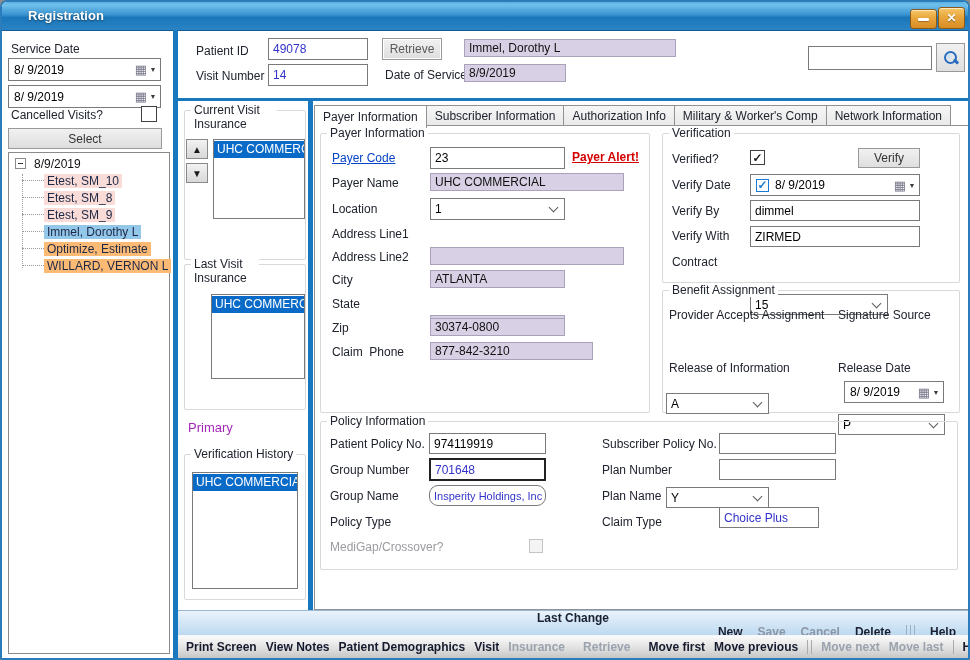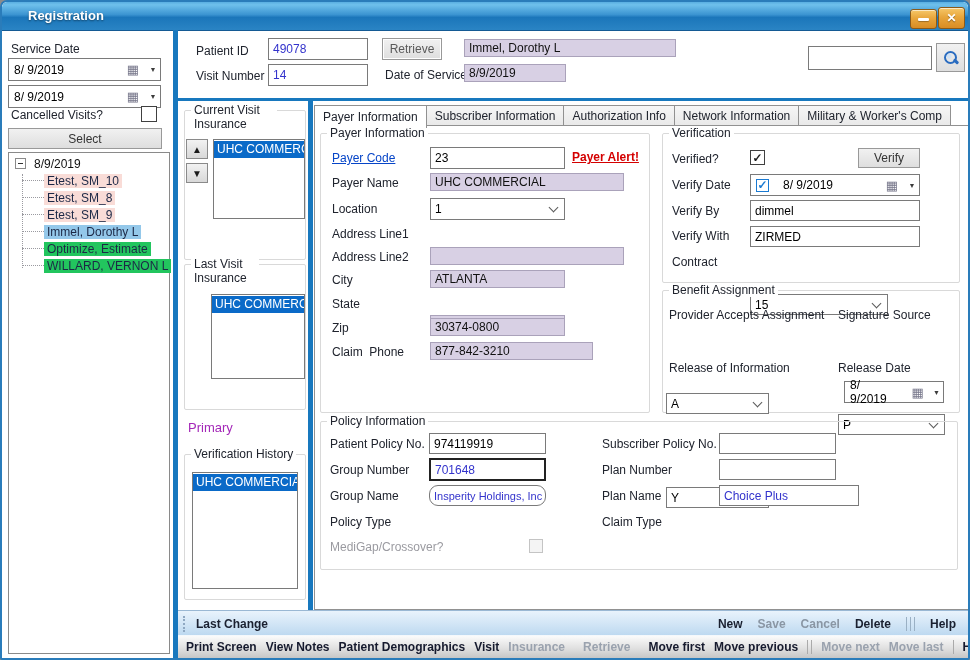--- a/index.html
+++ b/index.html
@@ -28,21 +28,21 @@
   .combo{position:relative;padding-right:18px;}
   .combo::after{content:"";position:absolute;right:7px;top:50%;margin-top:-5px;width:6px;height:6px;
       border-right:1.6px solid #5a5a5a;border-bottom:1.6px solid #5a5a5a;transform:rotate(45deg);}
   .btn{box-sizing:border-box;background:linear-gradient(#f1f1f1,#dedede);border:1px solid #999;
        font-size:12px;color:#333;display:flex;align-items:center;justify-content:center;cursor:default;}
   .cal{width:14px;display:inline-flex;justify-content:center;}
   .cal::before{content:"▦";color:#76768a;font-size:13px;line-height:13px;}
   .ddarr{width:10px;display:inline-flex;justify-content:center;}
   .ddarr::before{content:"▼";color:#3c3c3c;font-size:7px;}
   .datebox{box-sizing:border-box;background:#fff;border:1px solid #7a7a7a;display:flex;align-items:center;
-       font-size:12px;color:#000;padding:0 2px 0 5px;gap:8px;}
+       font-size:12px;color:#000;padding:0 2px 0 5px;}
   .datebox .spacer{flex:1;}
   .cb{box-sizing:border-box;background:#fff;border:1px solid #404040;display:flex;align-items:center;justify-content:center;}
   .cb.checked::after{content:"✓";font-size:12px;font-weight:bold;color:#1a1a1a;line-height:1;}
   .cb.blue{border:1px solid #1a7ad2;}
   .cb.blue.checked::after{color:#1a7ad2;}
   .cb.disabled{border:1px solid #c4c4c4;background:#f4f4f4;}
   .gb{box-sizing:border-box;border:1px solid #d9d9d9;border-radius:2px;}
   .gbt{position:absolute;top:-8px;left:6px;background:#fff;padding:0 3px;font-size:12px;color:#20242e;line-height:14px;white-space:pre;}
   .listbox{box-sizing:border-box;background:#fff;border:1px solid #7a7a7a;padding-top:1px;overflow:hidden;}
   .list-item{height:17px;line-height:17px;font-size:12px;padding:0 3px;white-space:pre;overflow:hidden;color:#111;}
@@ -54,21 +54,21 @@
   .tree-vline{position:absolute;left:13px;top:21px;height:94px;border-left:1px dotted #9a9aa0;}
   .tree-row{height:17px;display:flex;align-items:center;font-size:12px;color:#1c2846;}
   .tree-root{padding-left:6px;color:#111;}
   .expander{width:11px;height:11px;box-sizing:border-box;border:1px solid #8a8a8a;background:#fff;
      display:inline-flex;align-items:center;justify-content:center;margin-right:5px;flex:none;}
   .expander::before{content:"";width:5px;height:1px;background:#333;}
   .tree-dash{width:22px;margin-left:13px;border-top:1px dotted #9a9aa0;height:0;flex:none;}
   .tlabel{padding:0 3px;white-space:pre;}
   .hl-pink{background:#f9dcd7;}
   .hl-blue{background:#94c8ea;}
-  .hl-lav{background:#22c55e;}
+  .hl-lav{background:#fdba74;}
   
   .arrow-btn{box-sizing:border-box;background:linear-gradient(#f2f2f2,#d8d8d8);border:1px solid #8a8a8a;
      display:flex;align-items:center;justify-content:center;}
   .arrow-btn.up::before{content:"▲";font-size:10px;color:#1a1a1a;}
   .arrow-btn.dn::before{content:"▼";font-size:10px;color:#1a1a1a;}
   #search-btn{left:934px;top:41px;width:29px;height:29px;}
   .mag{position:relative;width:16px;height:16px;}
   .mag .lens{position:absolute;left:1px;top:1px;width:9px;height:9px;border:2px solid #2a6cc0;border-radius:50%;
      background:radial-gradient(circle at 35% 35%, #cfe2f6 0 2px, transparent 3px);}
   .mag .handle{position:absolute;left:10px;top:10px;width:6px;height:3px;background:#2a6cc0;border-radius:1px;transform:rotate(45deg);}
@@ -76,21 +76,21 @@
   #tabstrip{left:312px;top:103px;display:flex;align-items:flex-end;}
   .tab{box-sizing:border-box;height:21px;padding:3px 8px 0 8px;font-size:12px;color:#20242e;
      background:linear-gradient(#f6f6f6,#e9e9e9);border:1px solid #919191;border-left:none;white-space:pre;}
   .tab:first-child{border-left:1px solid #919191;}
   .tab.active{background:#fff;height:23px;margin-bottom:-2px;border-bottom:none;padding-top:4px;z-index:3;position:relative;border-left:1px solid #919191;}
   #tabpanel{left:312px;top:123px;width:654px;height:483px;border:1px solid #919191;background:#fff;}
   
   .bluebar{background:#1878be;}
   
   #actionbar{left:176px;top:608px;width:790px;height:25px;
-     background:linear-gradient(#e9f3fc,#bcd8f0);border-top:1px solid #9ab8d4;display:flex;align-items:center;}
+     background:linear-gradient(#e9f3fc,#bcd8f0);border-top:1px solid #9ab8d4;display:flex;align-items:center;flex-direction:column;}
   .grip{width:3px;height:16px;border-left:2px dotted #8fa8c2;margin:0 8px 0 5px;}
   .ab-label{font-size:12px;font-weight:600;color:#1a2030;white-space:pre;}
   .ab-right{margin-left:auto;display:flex;align-items:center;gap:15px;padding-right:12px;}
   .ab-btn{font-size:12px;font-weight:600;color:#1a2030;white-space:pre;cursor:default;}
   .ab-btn.disabled{color:#8a96a4;}
   .vsep{width:1px;height:14px;background:#9ab0c4;}
   .vsep.gray{background:#aaa;}
   .sepgroup{display:flex;gap:3px;}
   #toolbar{left:176px;top:633px;width:790px;height:23px;
      background:linear-gradient(#fbfbfb,#dedede 60%,#c6c6c6);border-top:1px solid #f4f8fc;display:flex;align-items:center;gap:9px;padding-left:8px;box-sizing:border-box;}
@@ -206,22 +206,22 @@
     <span class="gbt">Verification History</span>
   </div>
   <div class="abs listbox" style="left:190px;top:470px;width:106px;height:117px;">
     <div class="list-item sel">UHC COMMERCIAL</div>
   </div>
 
   <div id="tabstrip" class="abs">
     <div class="tab active">Payer Information</div>
     <div class="tab">Subscriber Information</div>
     <div class="tab">Authorization Info</div>
+    <div class="tab">Military &amp; Worker's Comp</div>
     <div class="tab">Network Information</div>
-    <div class="tab">Military &amp; Worker's Comp</div>
   </div>
   <div id="tabpanel" class="abs"></div>
 
   <div class="abs gb" style="left:318px;top:131px;width:330px;height:280px;">
     <span class="gbt">Payer Information</span>
   </div>
   <div class="abs link" style="left:330px;top:149px;">Payer Code</div>
   <div class="abs inp" style="left:428px;top:145px;width:135px;height:22px;">23</div>
   <div class="abs alert" style="left:570px;top:148px;">Payer Alert!</div>
   <div class="abs lbl" style="left:330px;top:174px;">Payer Name</div>
@@ -289,21 +289,21 @@
   <div class="abs inp bluetxt" style="left:427px;top:483px;width:117px;height:21px;font-size:11px;border-radius:9px;">Insperity Holdings, Inc</div>
   <div class="abs lbl" style="left:328px;top:513px;">Policy Type</div>
   <div class="abs inp combo" style="left:427px;top:509px;width:117px;height:21px;">C1</div>
   <div class="abs lbl gray" style="left:328px;top:538px;">MediGap/Crossover?</div>
   <div class="abs cb disabled" style="left:527px;top:537px;width:14px;height:14px;"></div>
   <div class="abs lbl" style="left:600px;top:435px;">Subscriber Policy No.</div>
   <div class="abs inp" style="left:717px;top:431px;width:117px;height:21px;"></div>
   <div class="abs lbl" style="left:600px;top:461px;">Plan Number</div>
   <div class="abs inp" style="left:717px;top:457px;width:117px;height:21px;"></div>
   <div class="abs lbl" style="left:600px;top:487px;">Plan Name</div>
-  <div class="abs inp bluetxt" style="left:717px;top:483px;width:140px;height:21px;">Choice Plus</div>
+  <div class="abs inp bluetxt" style="left:717px;top:505px;width:100px;height:21px;">Choice Plus</div>
   <div class="abs lbl" style="left:600px;top:513px;">Claim Type</div>
   <div class="abs inp combo" style="left:717px;top:509px;width:117px;height:21px;">CI</div>
 
   <div id="actionbar" class="abs">
     <span class="grip"></span>
     <span class="ab-label">Last Change</span>
     <span class="ab-right">
       <span class="ab-btn">New</span>
       <span class="ab-btn disabled">Save</span>
       <span class="ab-btn disabled">Cancel</span>

